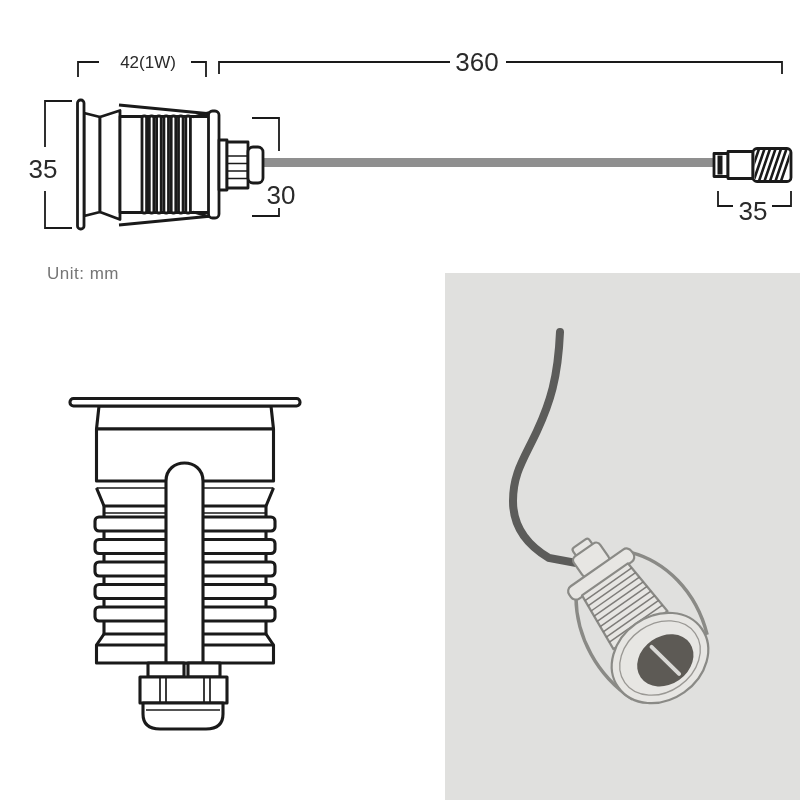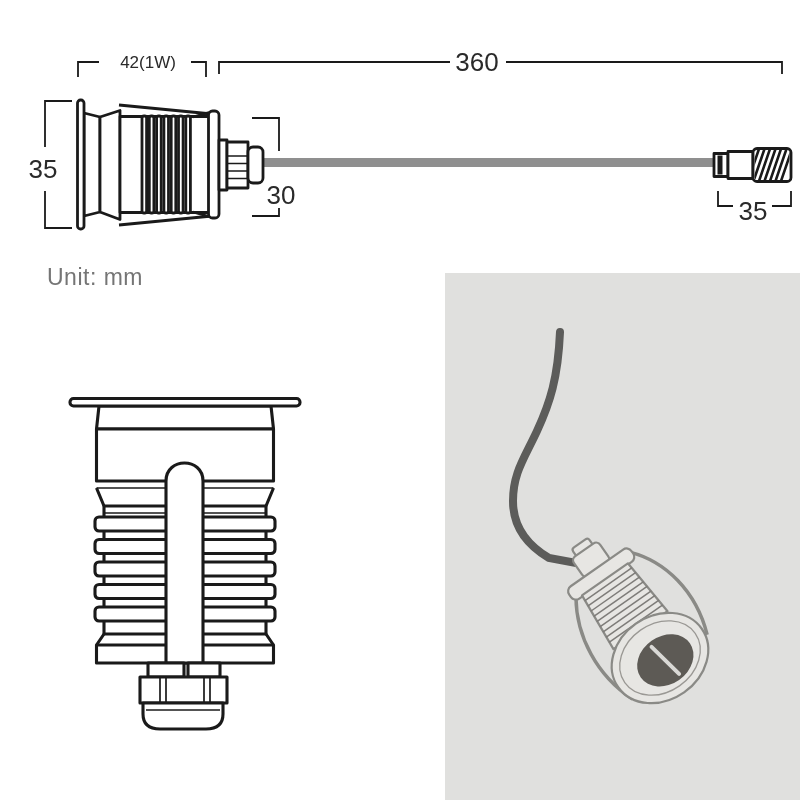--- a/index.html
+++ b/index.html
@@ -17,21 +17,21 @@
   .dimline{fill:none;stroke:var(--line);stroke-width:1.8;}
   .dimtext{fill:var(--dim-text);font-size:26px;font-family:"Liberation Sans",sans-serif;}
   .dimtext-sm{fill:var(--dim-text);font-size:17px;font-family:"Liberation Sans",sans-serif;}
   .draw{fill:#ffffff;stroke:var(--line);stroke-width:2.8;stroke-linejoin:round;}
   .draw2{fill:#ffffff;stroke:var(--line);stroke-width:3.1;stroke-linejoin:round;}
   .thin{fill:none;stroke:var(--line);stroke-width:1.7;}
   .cable-top{stroke:var(--cable-gray);stroke-width:9;fill:none;}
   .darkband{fill:var(--line);stroke:none;}
   .unit-label{
     position:absolute;left:47px;top:264px;
-    font-size:23px;color:var(--unit-text);letter-spacing:0.5px;
+    font-size:17px;color:var(--unit-text);letter-spacing:0.5px;
   }
   .panel{
     position:absolute;left:445px;top:273px;width:355px;height:527px;
     background:var(--panel-bg);
   }
   .illus-line{fill:none;stroke:var(--illus-stroke);stroke-width:2.2;}
   .illus-shape{fill:var(--illus-fill);stroke:var(--illus-stroke);stroke-width:2.2;stroke-linejoin:round;}
   .illus-thread{fill:none;stroke:#7e7c79;stroke-width:1.5;}
   .illus-cable{fill:none;stroke:var(--illus-cable);stroke-width:8;stroke-linecap:round;}
   .top-svg{position:absolute;left:0;top:0;}

